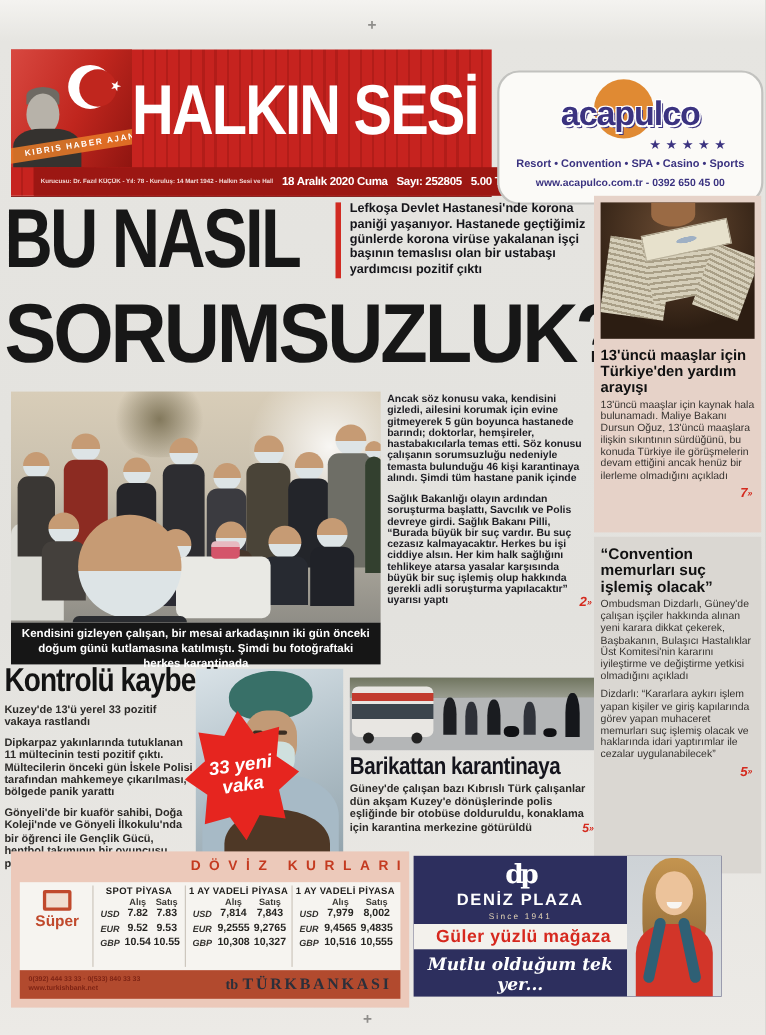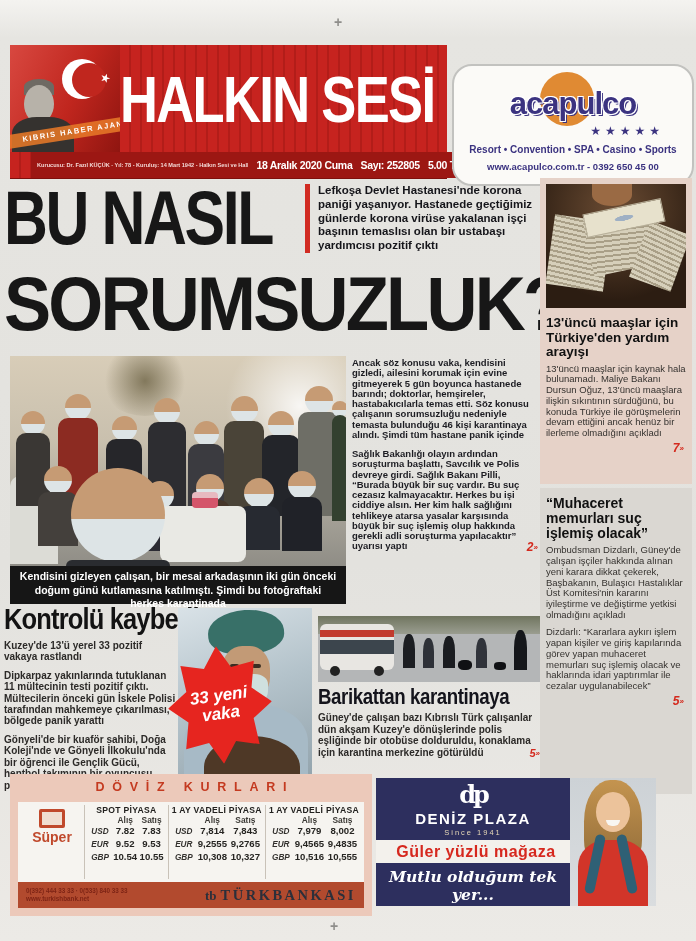--- a/index.html
+++ b/index.html
@@ -104,21 +104,21 @@
   .wheel{width:10px;height:10px;border-radius:50%;background:#222;}
   .sil{position:absolute;border-radius:45% 45% 0 0;}
   .bag{position:absolute;border-radius:40%;background:#101114;}
   .bar-h{left:318px;top:684px;width:222px;}
   .bar-h span{display:inline-block;font-size:22px;font-weight:900;letter-spacing:-.5px;color:#14141c;
     transform:scaleX(.85);transform-origin:left top;white-space:nowrap;}
   .bar-b{left:318px;top:712px;width:222px;font-size:10px;line-height:1.16;color:#2c2a28;font-weight:600;}
 
   
   .forex{left:10px;top:774px;width:362px;height:142px;background:#ecc9ba;}
-  .fx-title{left:0;top:6px;width:100%;text-align:center;font-size:12.5px;font-weight:bold;color:#c43a20;
+  .fx-title{left:0;top:6px;width:100%;text-align:right;font-size:12.5px;font-weight:bold;color:#c43a20;
     letter-spacing:.62em;text-indent:.62em;}
   .fx-panel{left:8px;top:28px;width:346px;height:80px;background:#f6f4f0;display:flex;position:absolute;
     padding:3px 2px;box-sizing:border-box;}
   .provider{width:64px;text-align:center;color:#c0492c;line-height:1.02;padding-top:4px;}
   .prov-icon{width:20px;height:13px;border:3px solid #c0492c;border-radius:2px;margin:0 auto 2px;background:#f0ded1;}
   .prov1{font-size:14px;font-weight:900;}
   .prov2{font-size:13px;font-weight:bold;color:#d06a38;margin-top:46px;}
   .fx-group{flex:1;border-left:1px solid #c9c2b8;padding:0 3px;}
   .fx-gt{font-size:8.6px;font-weight:bold;color:#22211f;text-align:center;letter-spacing:.3px;white-space:nowrap;}
   .fx-head,.fx-row{display:grid;grid-template-columns:24px 1fr 1fr;align-items:center;}
@@ -217,21 +217,21 @@
   </div>
   <div class="abs" style="left:540px;top:310px;width:152px;">
     <div class="rc-head">13'üncü maaşlar için Türkiye'den yardım arayışı</div>
     <div class="rc-body">13'üncü maaşlar için kaynak hala bulunamadı. Maliye Bakanı Dursun Oğuz, 13'üncü maaşlara ilişkin sıkıntının sürdüğünü, bu konuda Türkiye ile görüşmelerin devam ettiğini ancak henüz bir ilerleme olmadığını açıkladı</div>
     <div class="rc-ref ref">
       <span>7</span><span class="arr">»</span>
     </div>
   </div>
 
   <div class="abs rc2">
-    <div class="rc-head" style="font-size:14px;margin-top:8px;">“Muhaceret memurları suç işlemiş olacak”</div>
+    <div class="rc-head" style="font-size:14px;margin-top:8px;">“Convention memurları suç işlemiş olacak”</div>
     <div class="rc-body" style="margin-bottom:7px;">Ombudsman Dizdarlı, Güney'de çalışan işçiler hakkında alınan yeni karara dikkat çekerek, Başbakanın, Bulaşıcı Hastalıklar Üst Komitesi'nin kararını iyileştirme ve değiştirme yetkisi olmadığını açıkladı</div>
     <div class="rc-body">Dizdarlı: “Kararlara aykırı işlem yapan kişiler ve giriş kapılarında görev yapan muhaceret memurları suç işlemiş olacak ve haklarında idari yaptırımlar ile cezalar uygulanabilecek”</div>
     <div class="rc-ref ref">
       <span>5</span><span class="arr">»</span>
     </div>
   </div>
 
   <div class="photo mainphoto">
     <div class="abs wash"></div>
     <div class="abs vine"></div>

